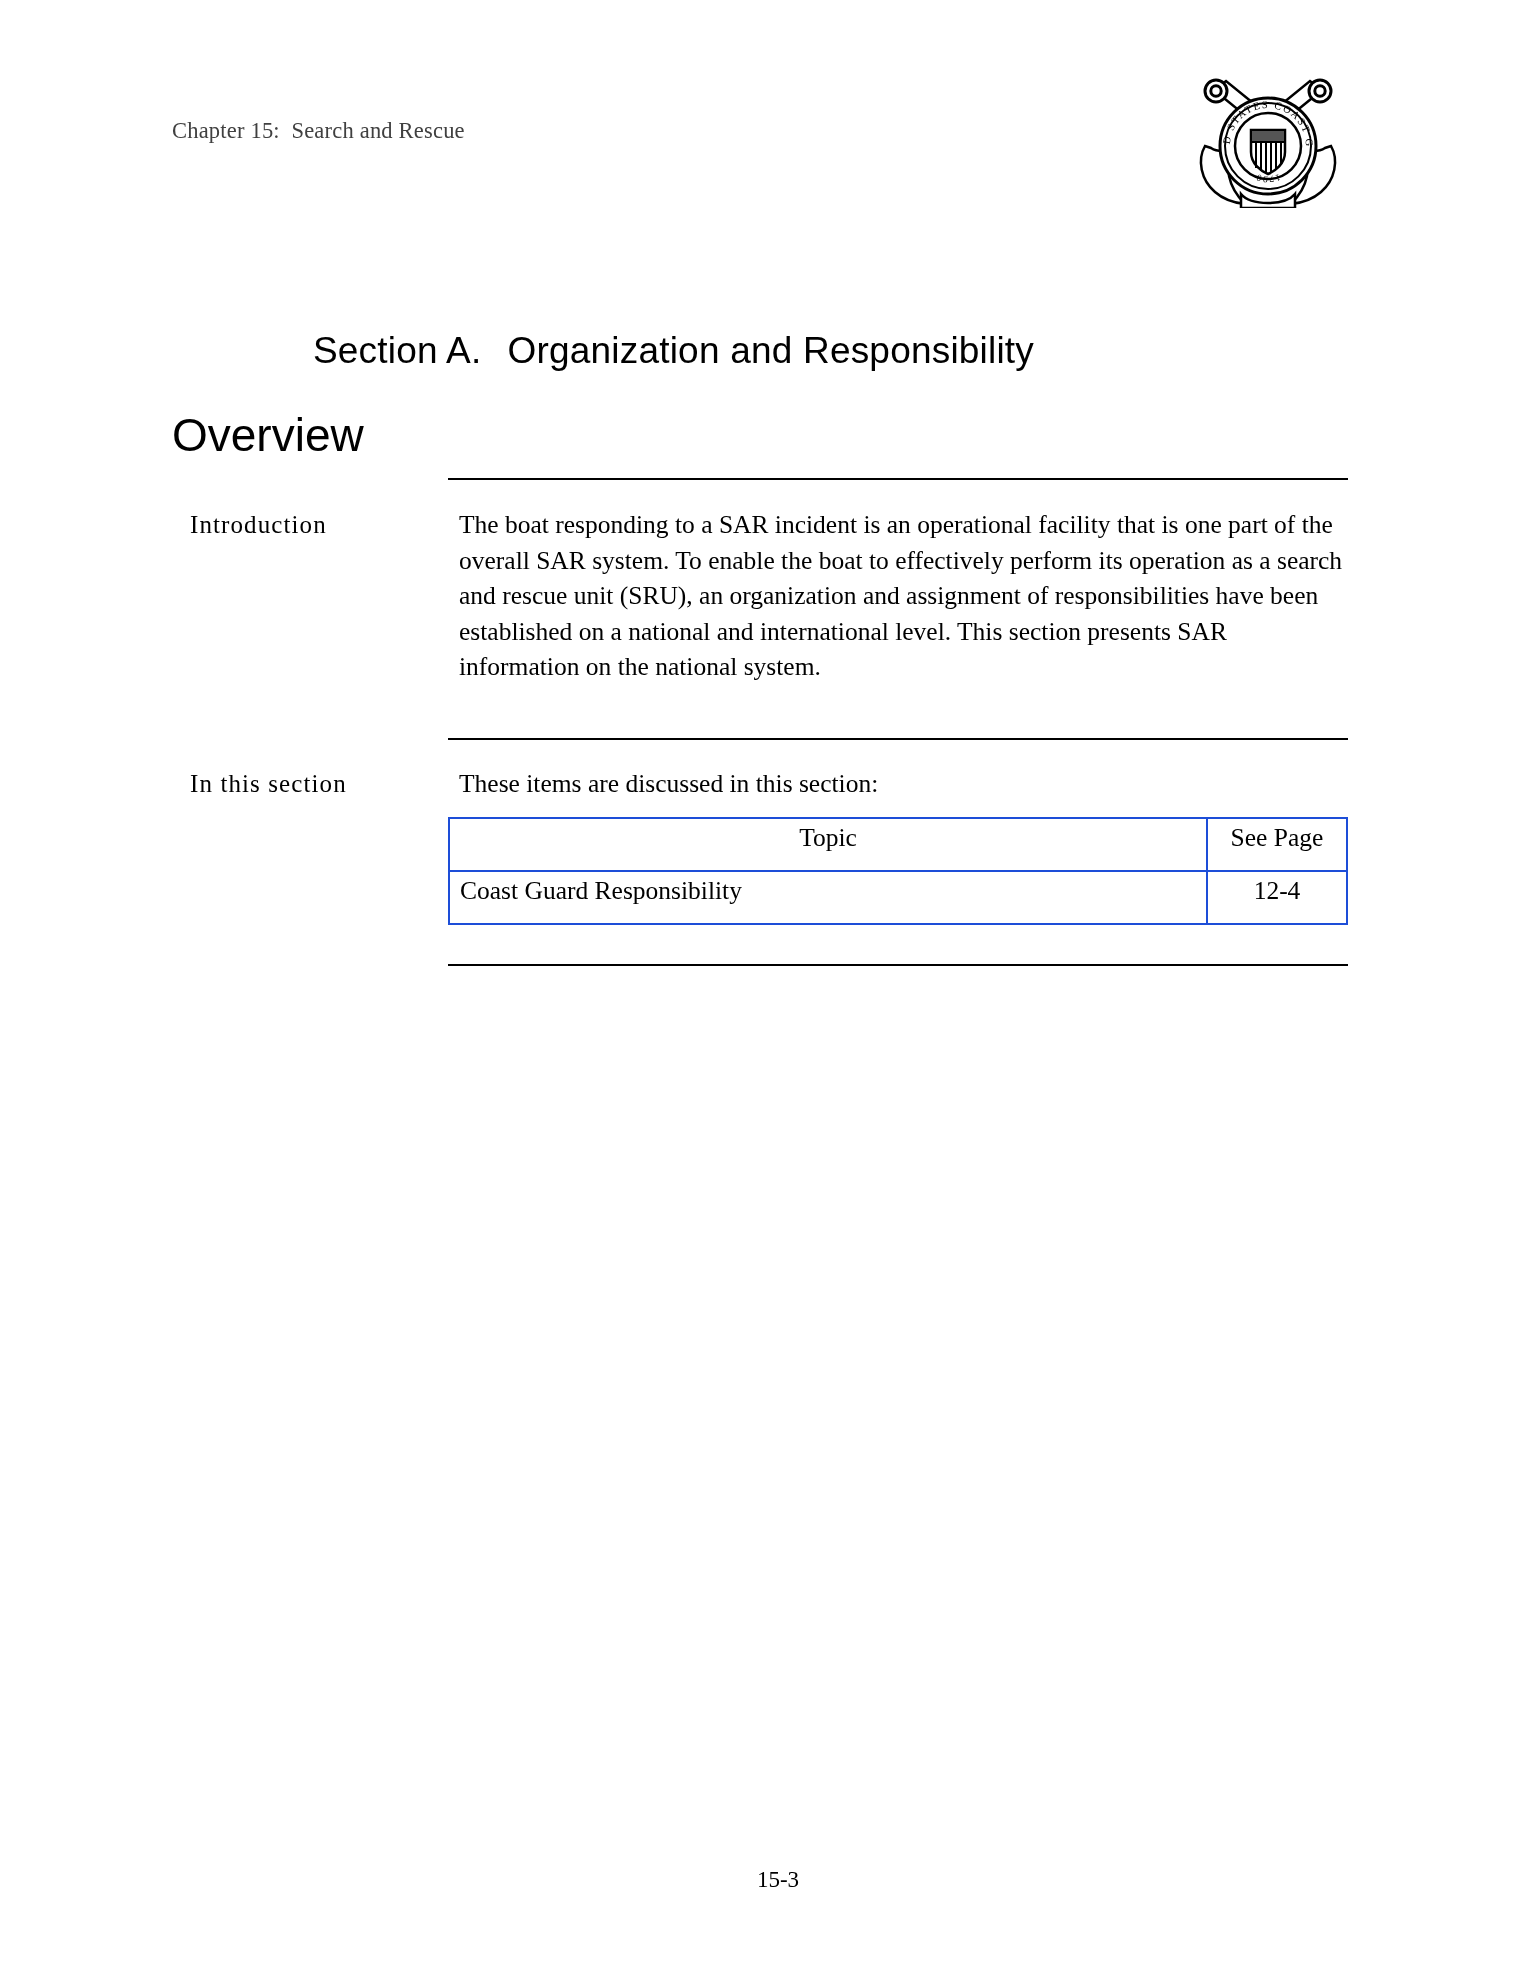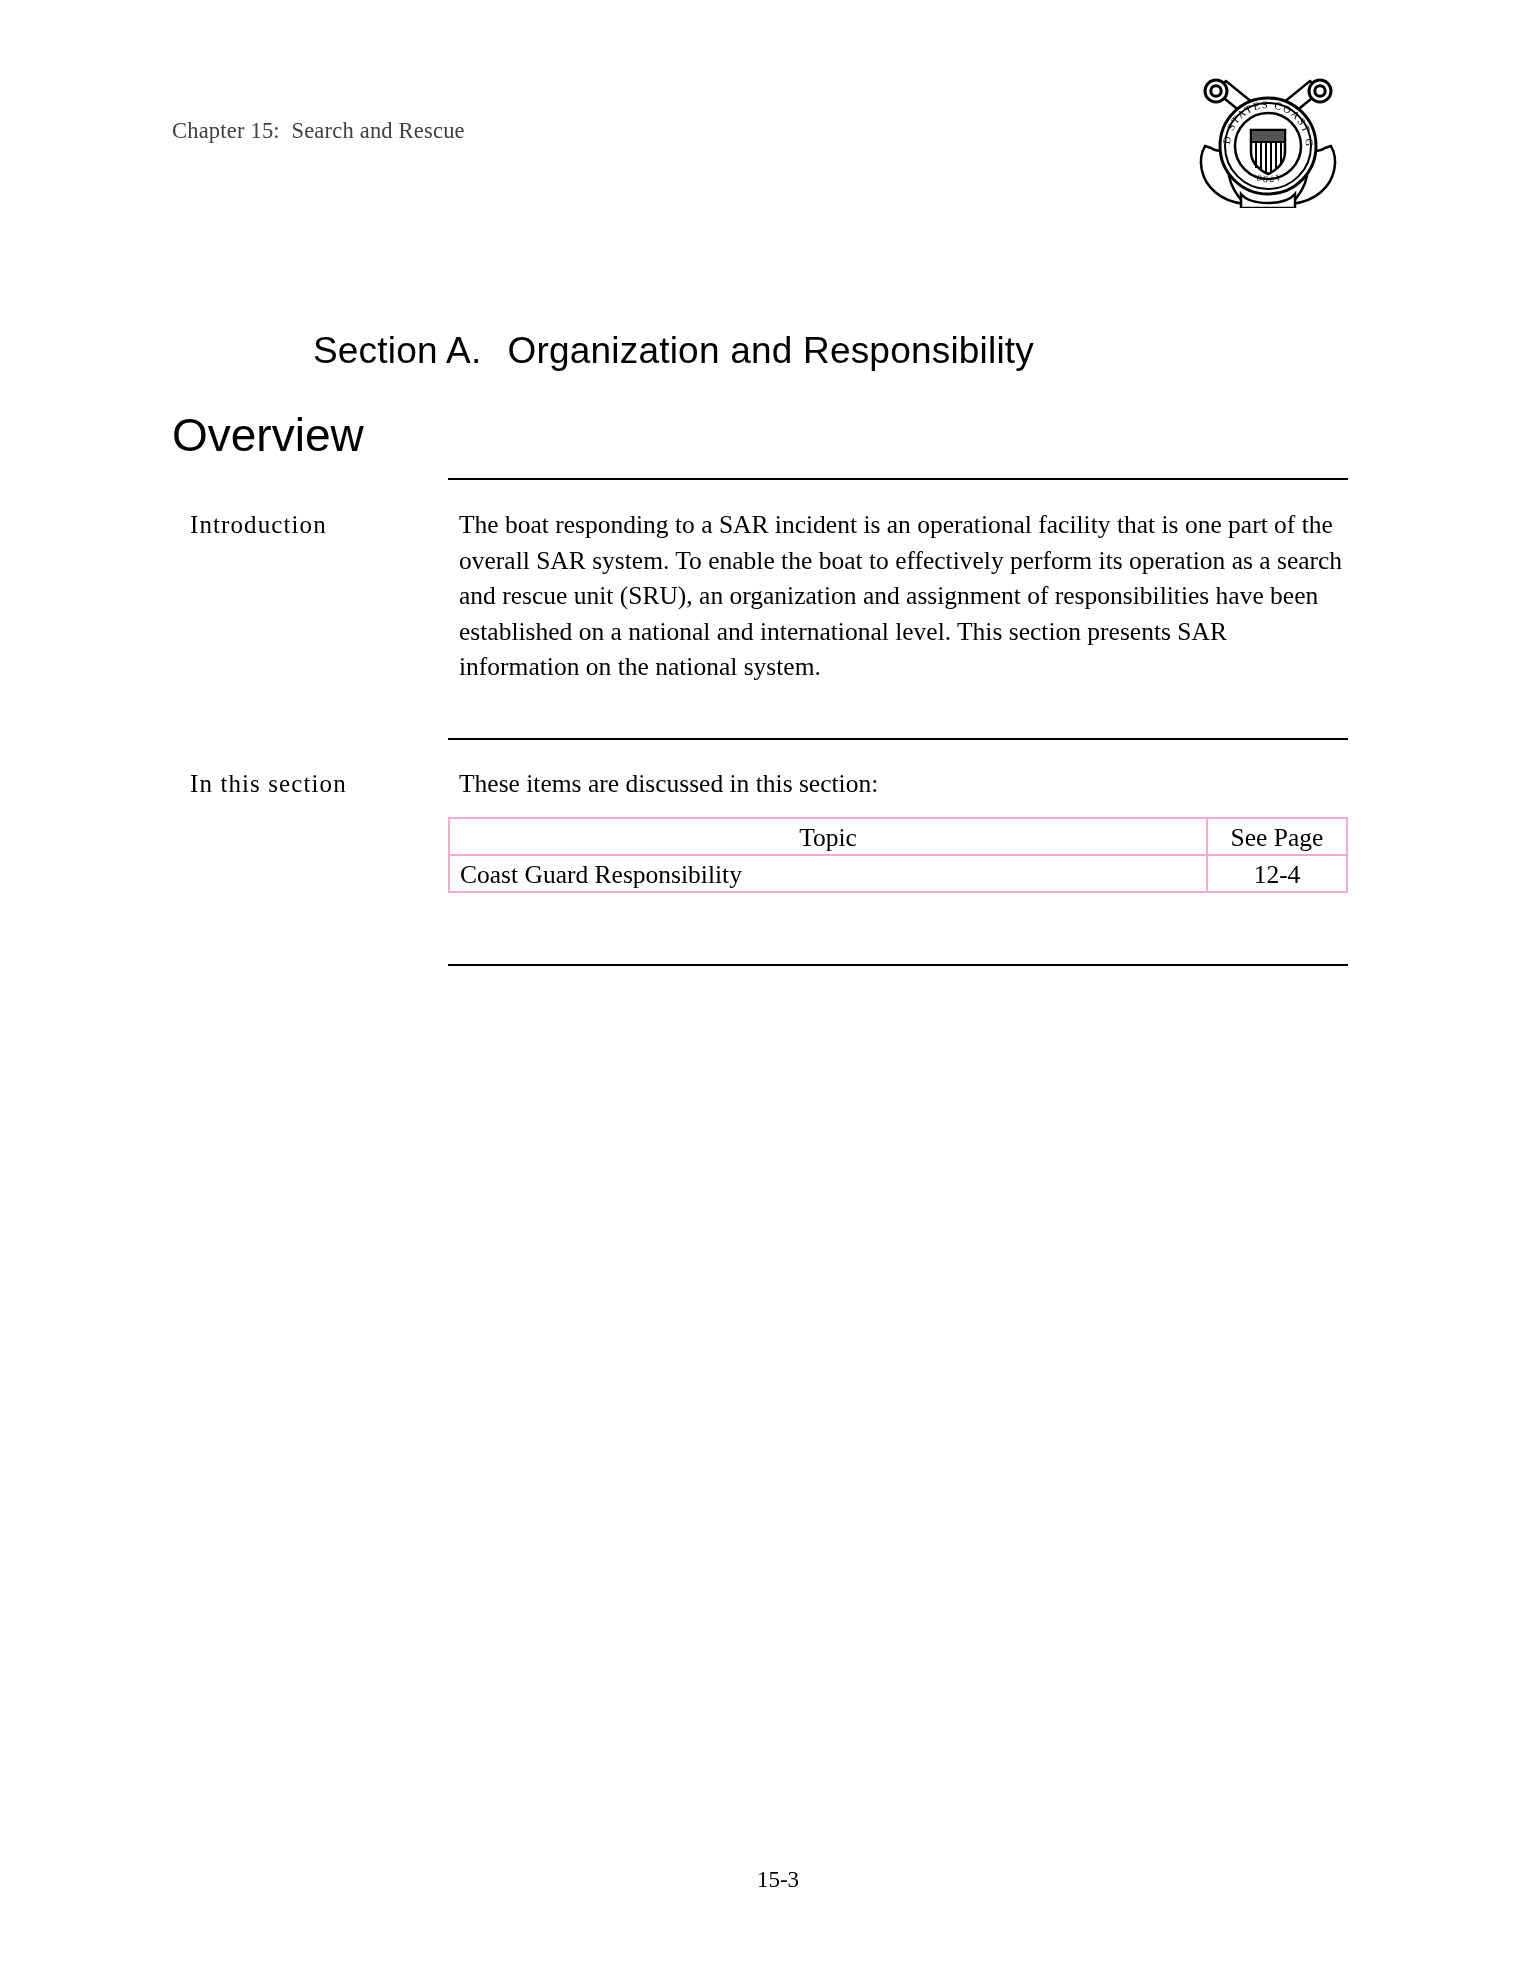--- a/index.html
+++ b/index.html
@@ -115,22 +115,22 @@
     position: absolute;
     top: 817px;
     left: 448px;
     width: 900px;
     border-collapse: collapse;
     font-family: "Liberation Serif", "DejaVu Serif", serif;
     font-size: 25.5px;
   }
   .topic-table th,
   .topic-table td {
-    border: 2px solid #f9a8d4;
-    padding: 3px 10px 0 10px;
+    border: 2px solid #1d4ed8;
+    padding: 3px 10px 16px 10px;
     line-height: 32px;
     font-weight: 400;
   }
   .topic-table th.col-topic { text-align: center; }
   .topic-table th.col-page  { text-align: center; width: 140px; }
   .topic-table td.cell-topic { text-align: left; }
   .topic-table td.cell-page  { text-align: center; width: 140px; }
 
   
   .page-footer {

